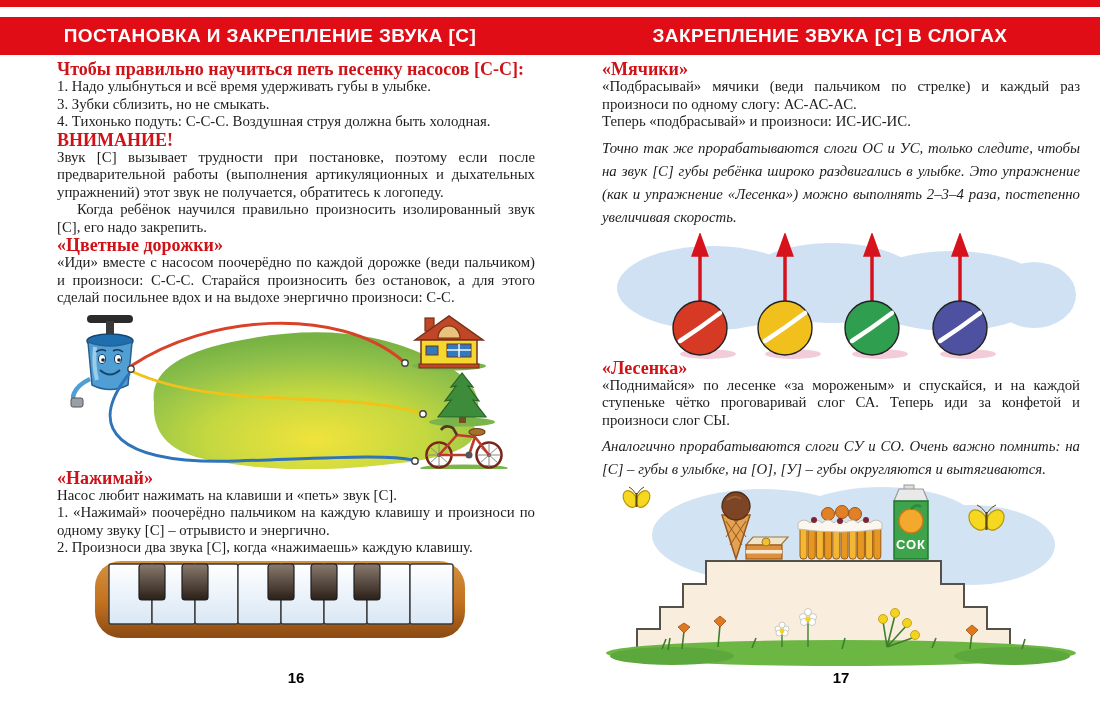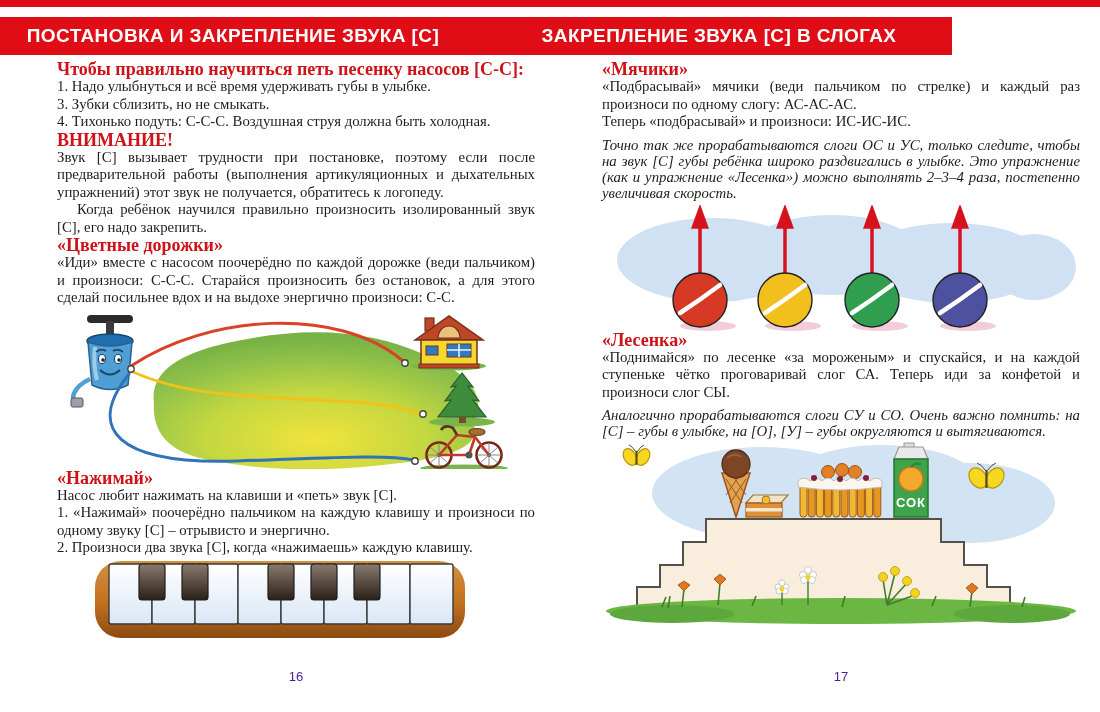--- a/index.html
+++ b/index.html
@@ -1,33 +1,33 @@
 <!DOCTYPE html>
 <html><head>
 <meta charset="utf-8">
 <style>
   html,body{margin:0;padding:0;background:#fff;}
   .spread{position:relative;width:1100px;height:712px;background:#ffffff;overflow:hidden;
           font-family:"Liberation Serif",serif;color:#1d1d1b;}
   .top-strip{position:absolute;top:0;left:0;width:1100px;height:7px;background:#e00d16;}
-  .band{position:absolute;top:17px;left:0;width:952px;height:38px;background:#e00d16;display:flex;gap:20px;}
+  .band{position:absolute;top:17px;left:0;width:1100px;height:38px;background:#e00d16;display:flex;gap:20px;}
   .band-title{flex:1;text-align:center;line-height:38px;color:#ffffff;
               font-family:"Liberation Sans",sans-serif;font-weight:bold;font-size:19px;letter-spacing:.4px;}
   .col{position:absolute;top:60px;width:478px;font-size:14.8px;line-height:17.5px;}
   .col-left{left:57px;}
   .col-right{left:602px;}
   h3.red{color:#cf1218;font-size:18px;line-height:18px;margin:0;font-weight:bold;}
   p{margin:0;}
   .just{text-align:justify;}
   .ind{text-indent:20px;}
-  .note{font-style:italic;line-height:16px;text-align:justify;}
+  .note{font-style:italic;line-height:23px;text-align:justify;}
   .mt2{margin-top:2px;}.mt4{margin-top:4px;}.mt6{margin-top:6px;}.mt8{margin-top:8px;}
   svg{display:block;}
   .pagenum{position:absolute;top:669px;width:478px;text-align:center;
-           font-family:"Liberation Sans",sans-serif;font-size:13px;color:#4c1d95;}
+           font-family:"Liberation Sans",sans-serif;font-size:15px;color:#000000;font-weight:bold;}
   .pn-left{left:57px;}
   .pn-right{left:602px;}
 </style>
 </head>
 <body>
 
 <div class="spread">
   <div class="top-strip"></div>
 
   <div class="band">

